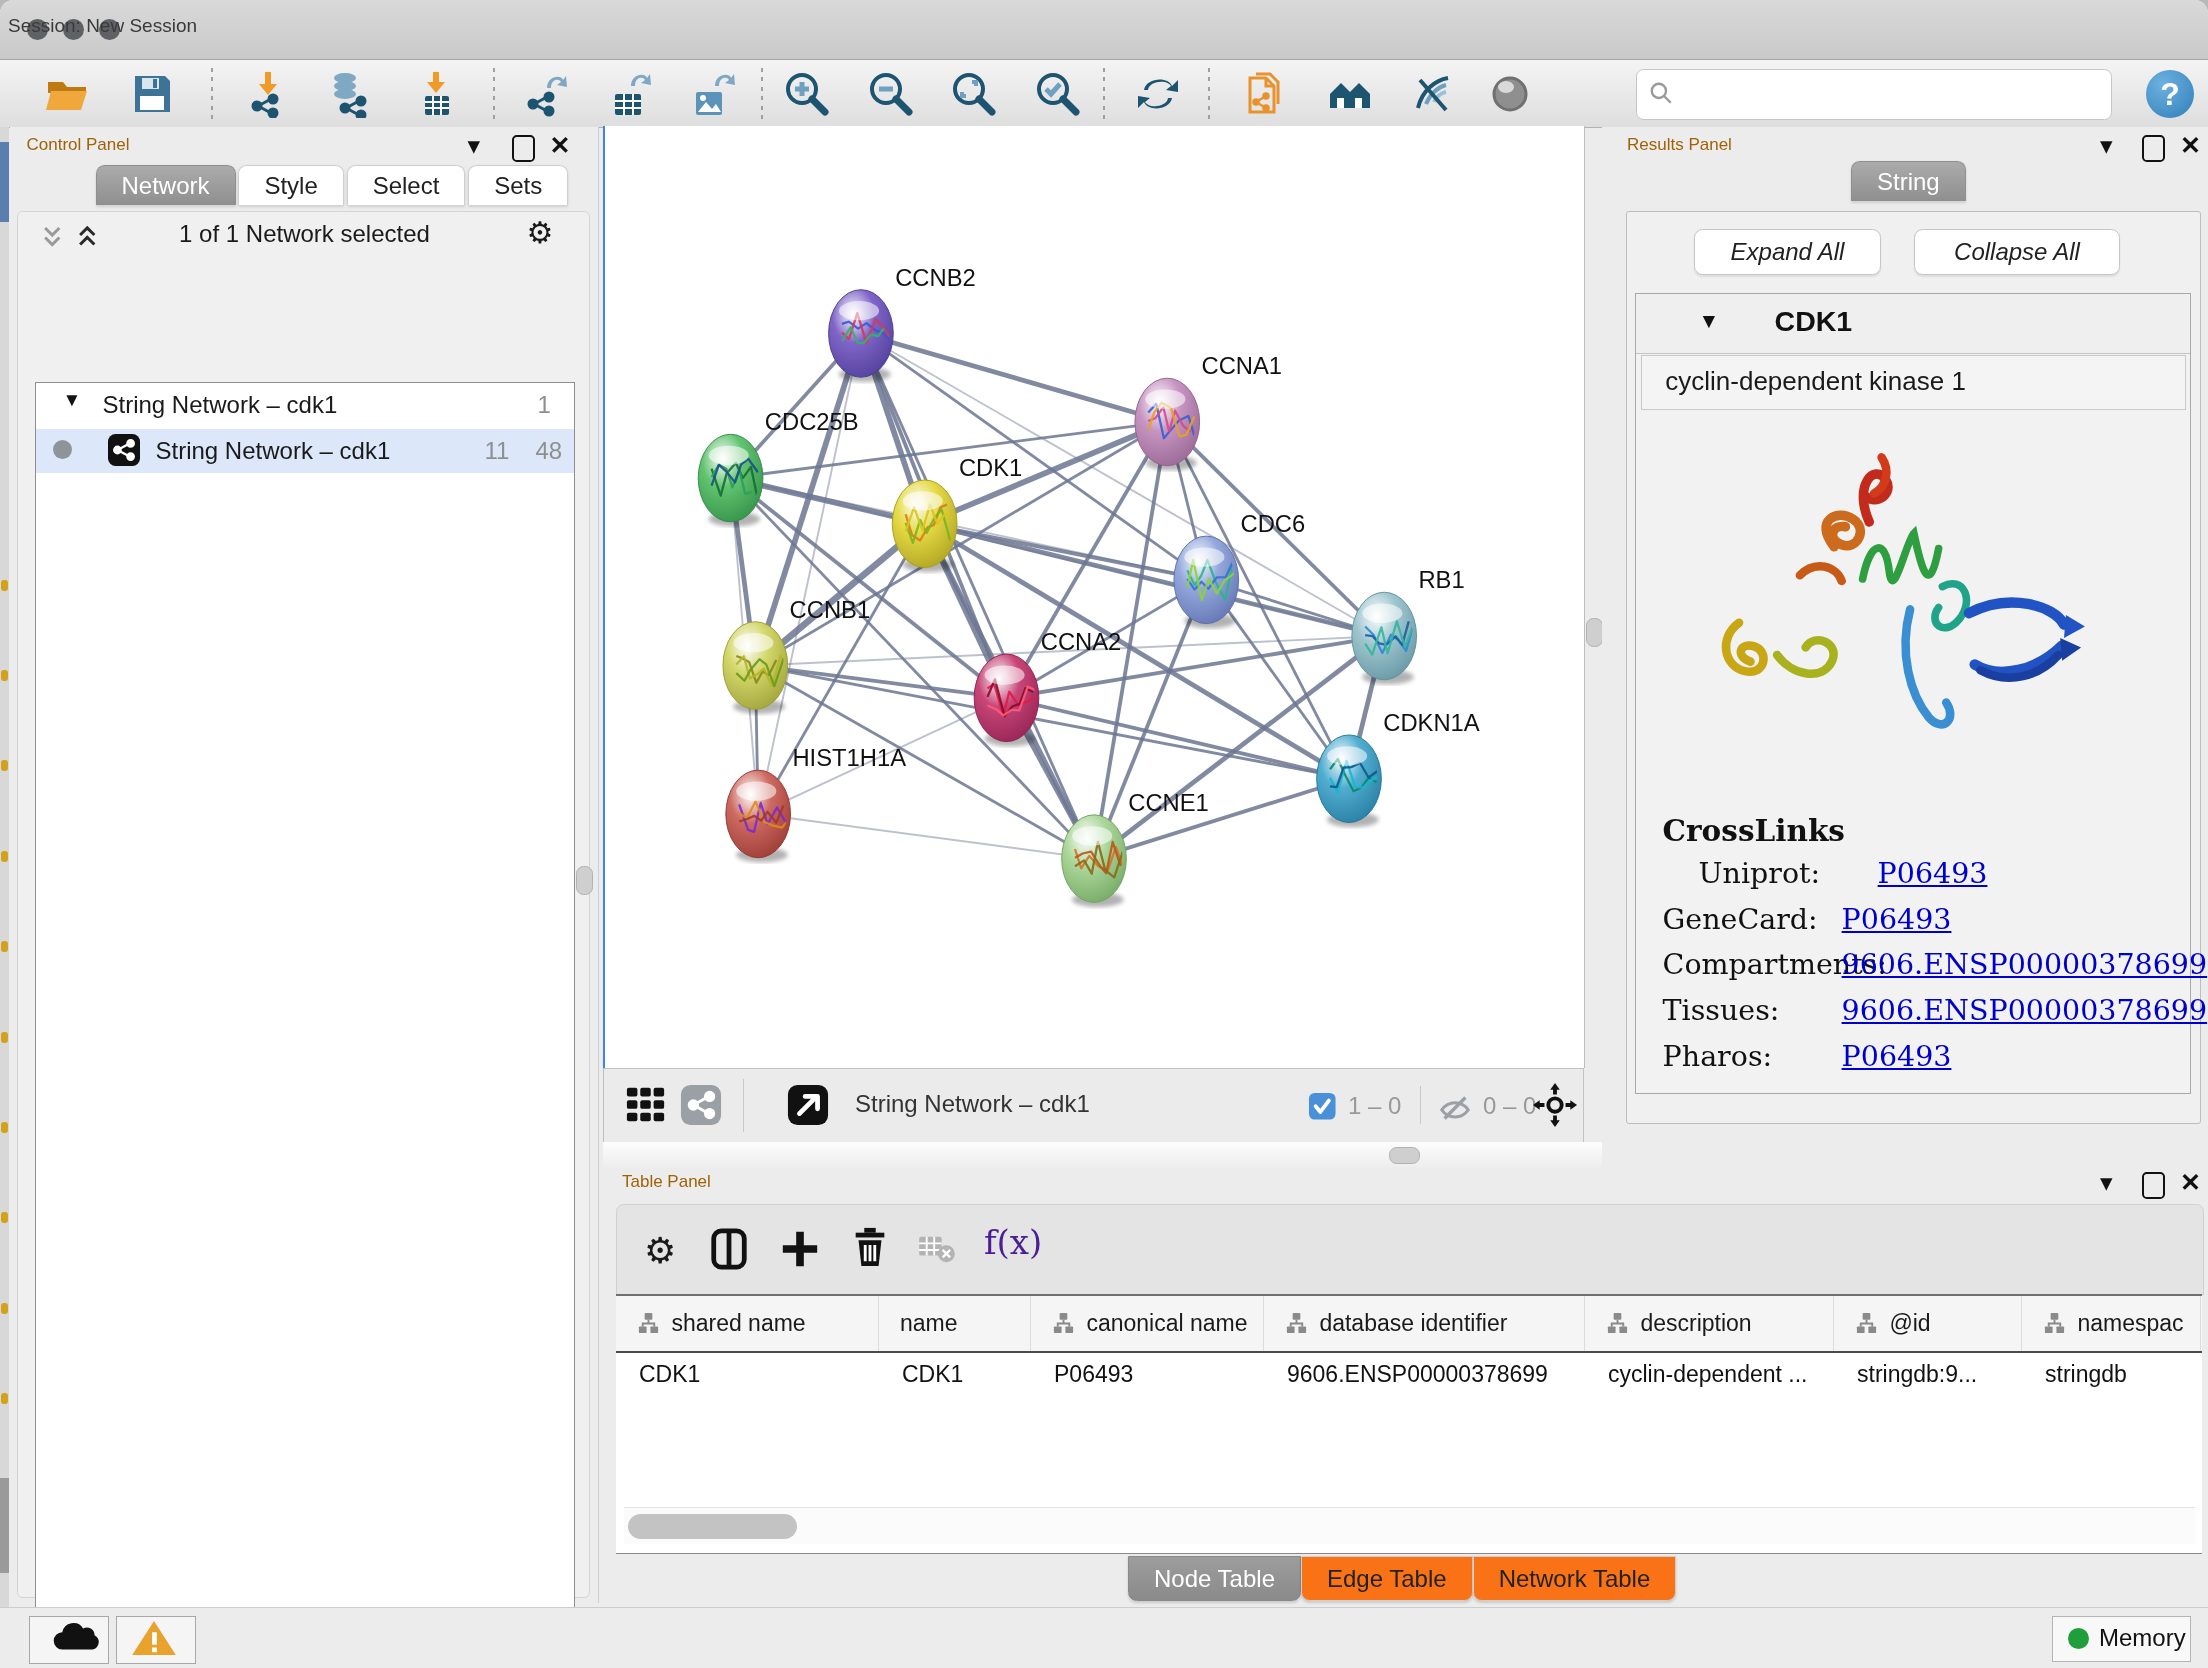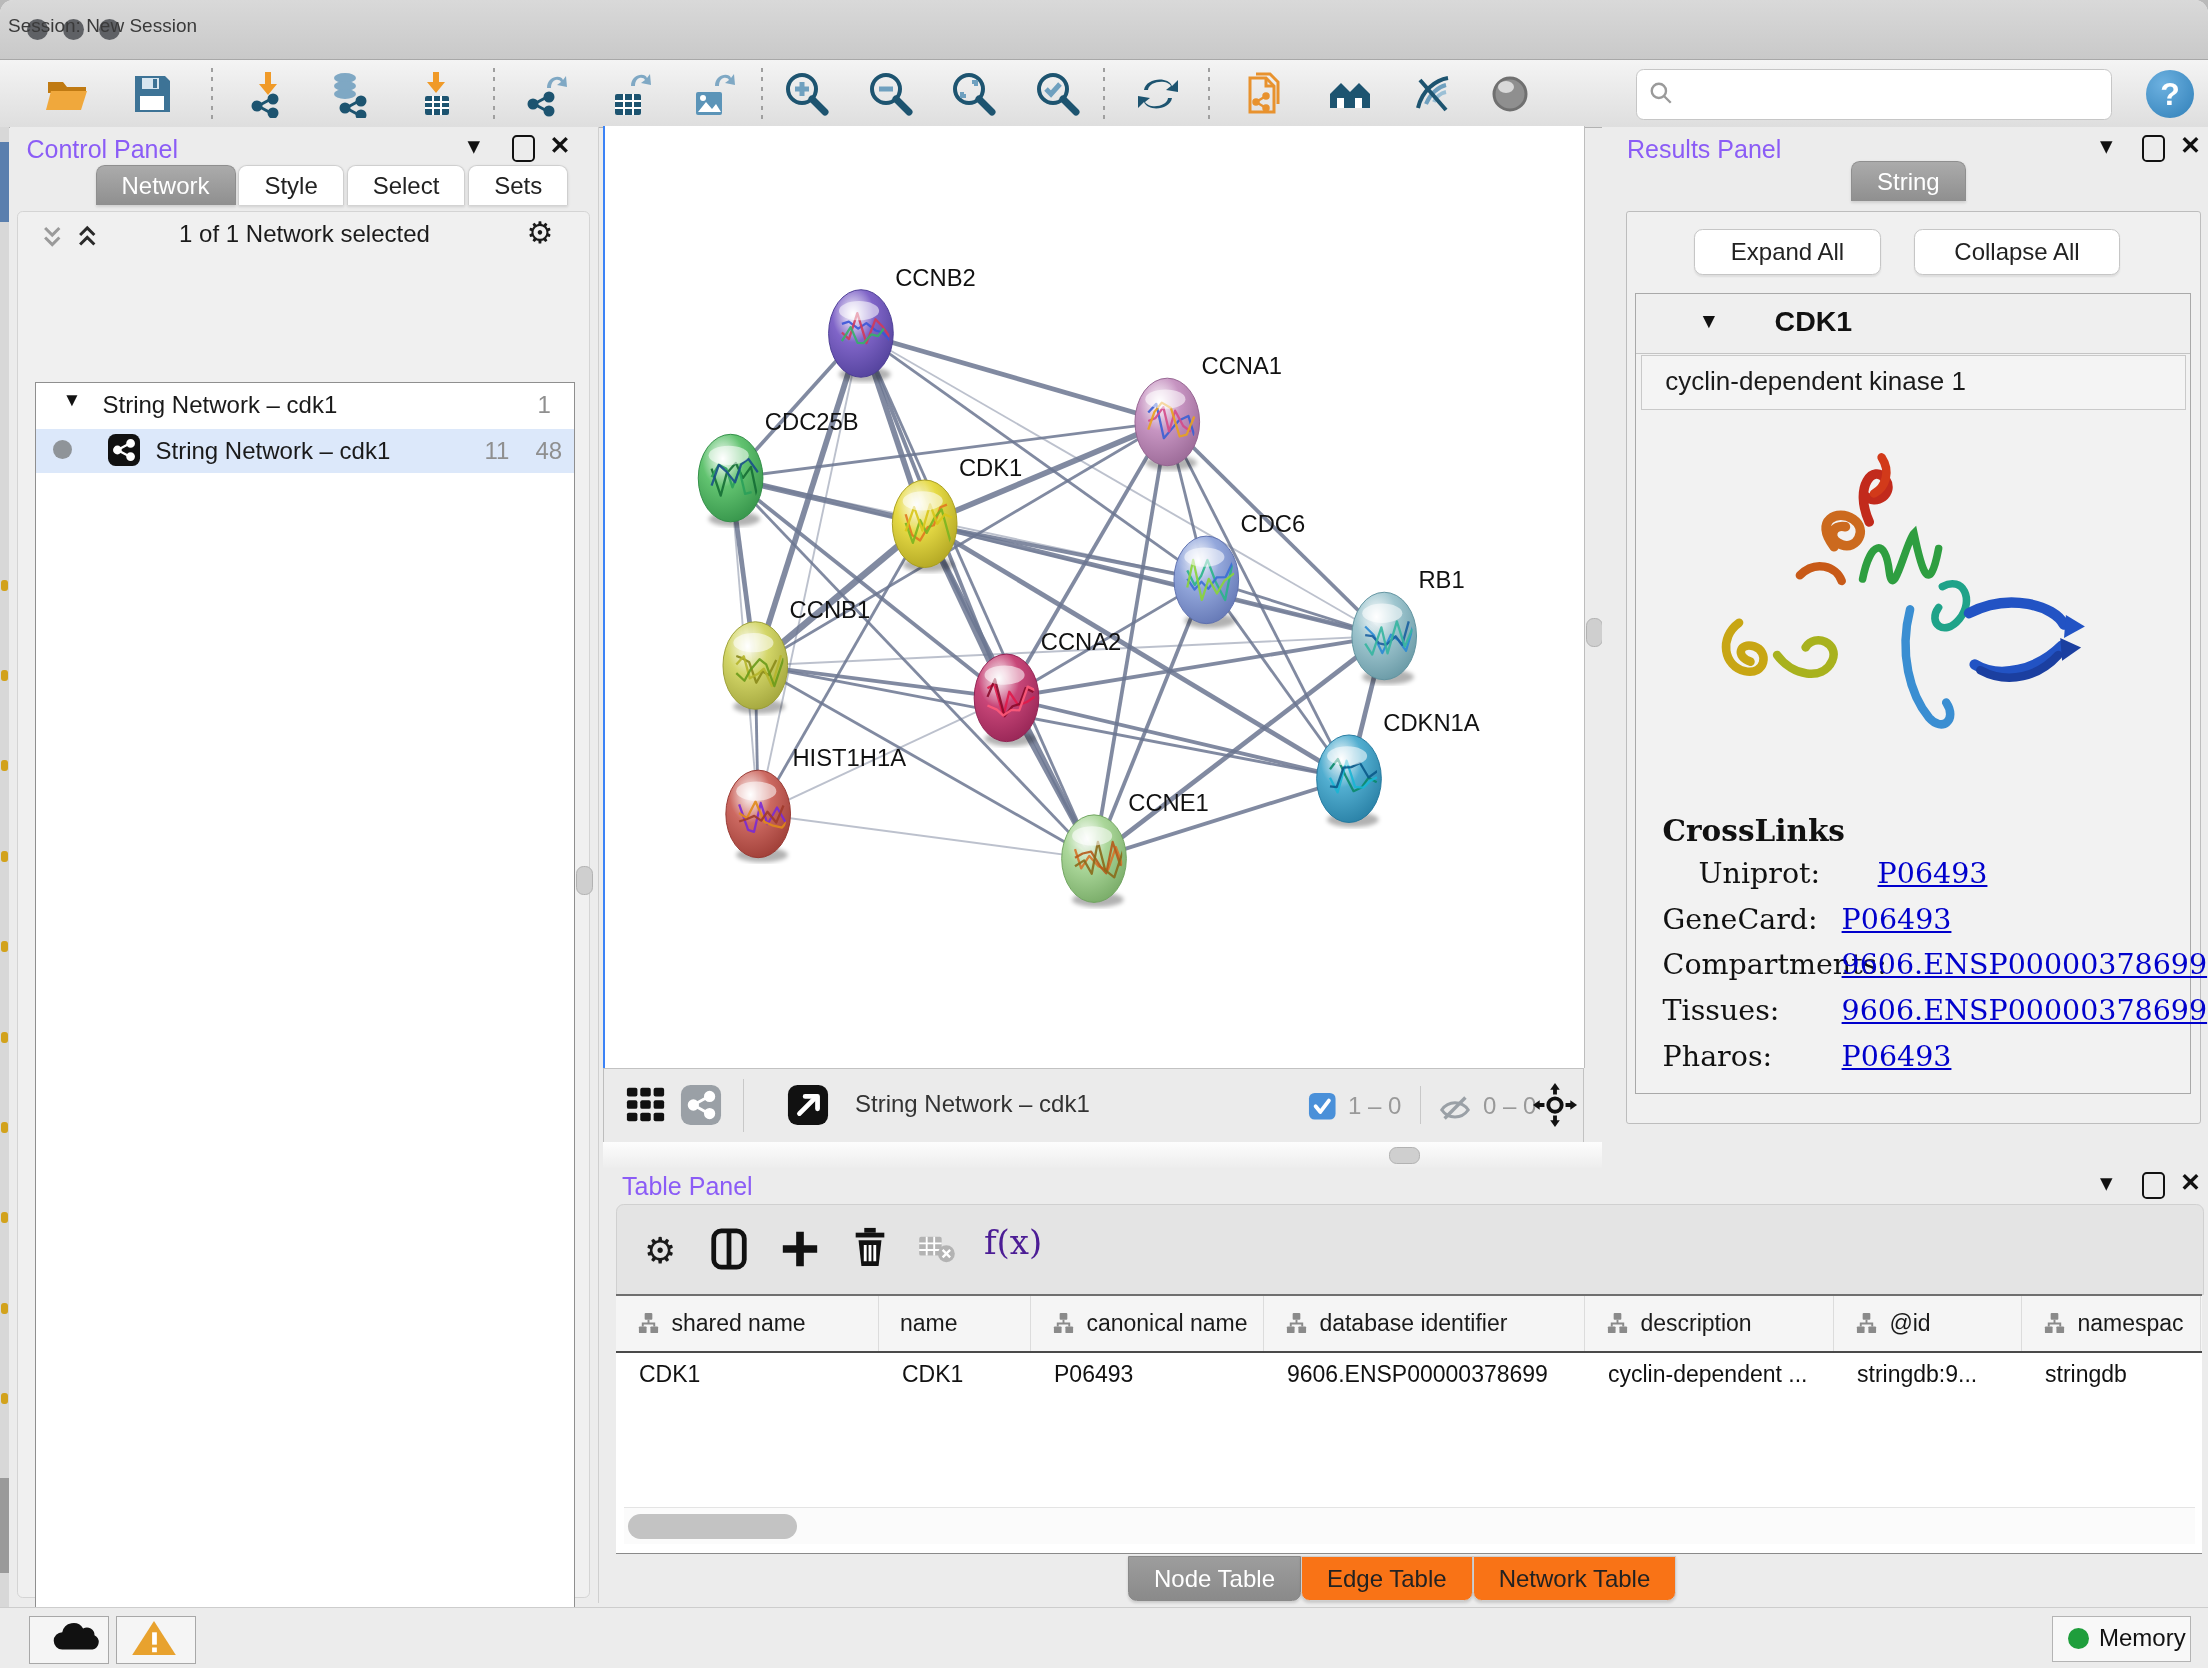--- a/index.html
+++ b/index.html
@@ -16,21 +16,21 @@
   .tbtn svg{width:48px;height:48px;}
   .tsep{top:7.6px;width:1.9px;height:51px;background-image:repeating-linear-gradient(#9f9f9f 0 3.8px,transparent 3.8px 9.5px);}
   .searchbox{left:1636px;top:8.6px;width:474px;height:49px;background:#fff;border:1.9px solid #c6c6c6;border-radius:7.6px;}
   .searchbox svg{position:absolute;left:9.5px;top:9.5px;}
   .searchbox input{position:absolute;left:46px;top:3.8px;width:409px;height:38px;border:0;outline:none;font-size:25px;background:transparent;color:#333;}
   .helpbtn{left:2146px;top:9.5px;width:48px;height:48px;border-radius:50%;background:radial-gradient(circle at 35% 30%,#6db1e0,#2f7fb8);color:#fff;font-size:32px;font-weight:bold;text-align:center;line-height:48px;cursor:pointer;}
   
   .edgestrip{left:0;top:127px;width:8.6px;height:1541px;background:#d8d8d8;}
   .edot{left:1px;width:6.7px;height:11.4px;border-radius:2.9px;background:#d2a21c;}
   
-  .panel-title{font-size:25px;color:#8b5cf6;}
+  .panel-title{font-size:17px;color:#a16207;}
   .win-ico{font-size:25px;color:#111;cursor:pointer;}
   .sq-ico{width:19px;height:23px;border:2.9px solid #111;border-radius:4.8px;cursor:pointer;}
   .tabrow{display:flex;gap:2.9px;}
   .tab{padding:5.7px 25px;font-size:24px;color:#222;background:#fff;border:1px solid #cfcfcf;border-bottom:none;border-radius:8.6px 8.6px 0 0;box-shadow:0 1.9px 2.9px rgba(0,0,0,.12);cursor:pointer;}
   .tab.active{background:linear-gradient(#ababab,#8f8f8f);color:#fff;border-color:#8f8f8f;}
   
   .cp-box{left:25px;top:255px;width:538px;height:1316px;background:#fff;border:1.9px solid #8f8f8f;}
   .cp-row1{left:0;top:3.8px;width:100%;height:42px;}
   .cp-row2{left:0;top:46px;width:100%;height:44px;background:#dce8fa;}
   .tree-label{font-size:24px;color:#1a1a1a;white-space:nowrap;}
@@ -40,21 +40,21 @@
   
   .canvas{left:603px;top:126px;width:979px;height:942px;background:#fff;border-left:2px solid #3b82f6;border-right:1px solid #bdbdbd;}
   .viewbar{left:603px;top:1068px;width:979px;height:73px;background:#ebebeb;border:1px solid #c2c2c2;border-left:1px solid #bdbdbd;}
   .vb-sep{top:9.5px;width:1px;height:53px;background:#c8c8c8;}
   .vb-text{font-size:24px;color:#333;}
   .vb-gray{font-size:24px;color:#999;}
   .splitstrip{left:603px;top:1142px;width:1605px;height:26px;background:linear-gradient(#fdfdfd,#ededed);}
   .handle{width:28.5px;height:15px;border-radius:7.6px;background:#cfcfcf;border:1px solid #b2b2b2;cursor:pointer;}
   
   .rp-outer{left:1626px;top:211px;width:573px;height:911px;background:#f0f0f0;border:1.9px solid #bdbdbd;border-radius:2.9px;}
-  .rp-btn{top:17px;height:44px;background:#fff;border:1.9px solid #c6c6c6;border-radius:8.6px;font-size:24px;color:#222;text-align:center;line-height:44px;cursor:pointer;box-shadow:0 1.9px 1.9px rgba(0,0,0,.08);}
+  .rp-btn{top:17px;height:44px;background:#fff;border:1.9px solid #c6c6c6;border-radius:8.6px;font-size:24px;color:#222;text-align:center;line-height:44px;cursor:pointer;box-shadow:0 1.9px 1.9px rgba(0,0,0,.08);font-style:italic;}
   .rp-inner{left:7.6px;top:81px;width:554px;height:799px;background:#f2f2f2;border:1.9px solid #a9a9a9;}
   .rp-sec{left:0;top:0;width:100%;height:59px;border-bottom:1.9px solid #c4c4c4;background:#efefef;}
   .rp-desc{left:5.7px;top:61px;width:calc(100% - 11.4px);height:53px;border:1px solid #c9c9c9;background:#f4f4f4;}
   .cl-title{font-family:"DejaVu Serif",serif;font-weight:bold;font-size:29.5px;color:#111;}
   .cl-label{font-family:"DejaVu Serif",serif;font-size:28.5px;color:#111;}
   .cl-link{font-family:"DejaVu Serif",serif;font-size:28.5px;color:#0000cc;text-decoration:underline;cursor:pointer;}
   .cl-row{position:absolute;left:27px;width:514px;height:46px;}
   
   .tp-toolbar{left:616px;top:1204px;width:1586px;height:89px;background:#e4e4e4;border:1px solid #d0d0d0;border-radius:7.6px 7.6px 0 0;}
   .tp-table{left:616px;top:1294px;width:1586px;height:257px;background:#fff;border-top:2.9px solid #6f6f6f;border-bottom:1.9px solid #8a8a8a;overflow:hidden;}

